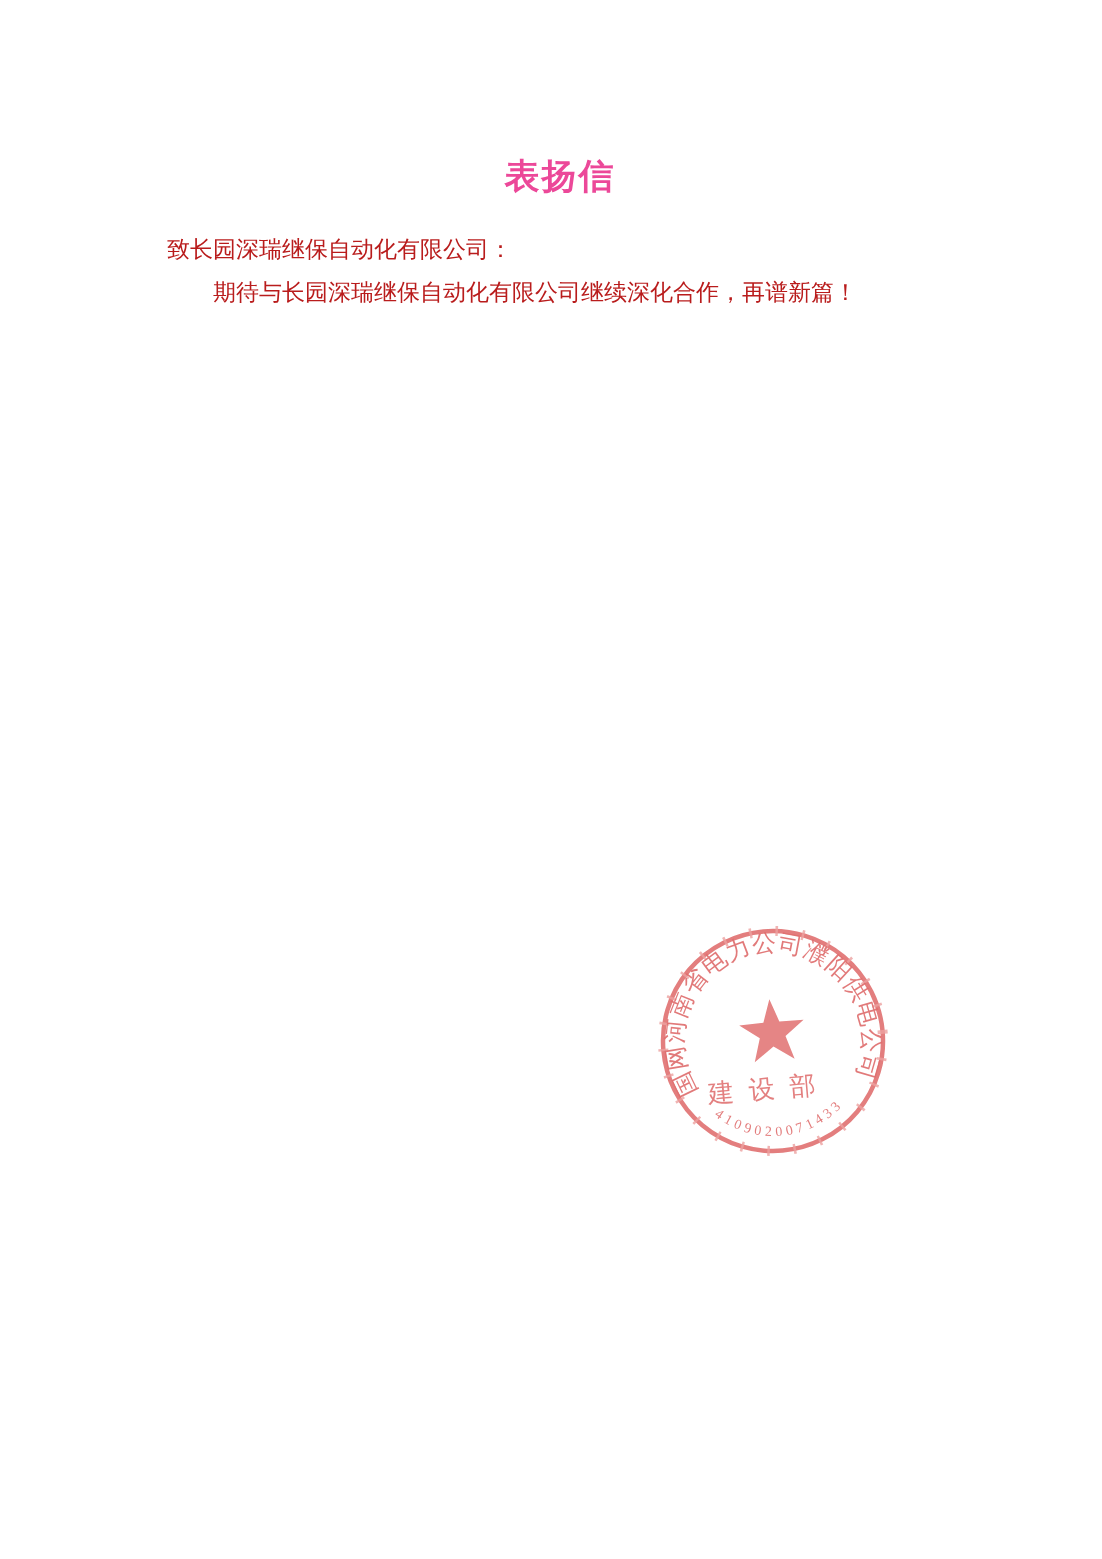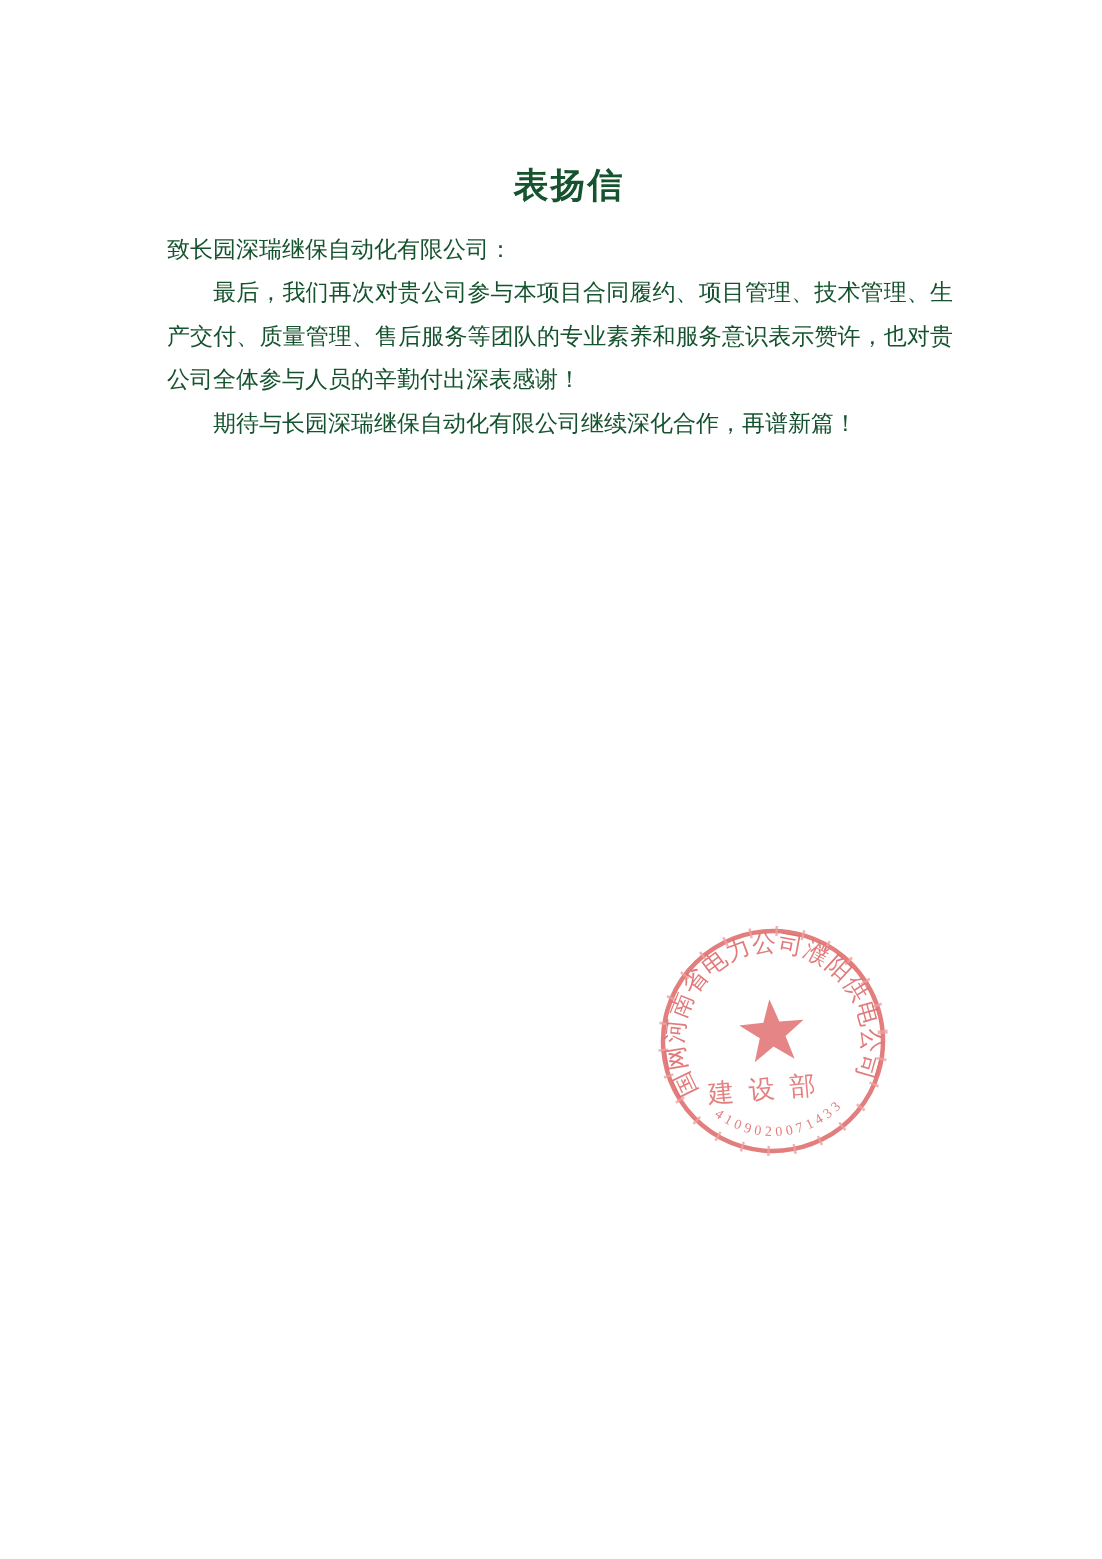--- a/index.html
+++ b/index.html
@@ -15,38 +15,38 @@
   .page {
     position: absolute;
     inset: 0;
     background: #ffffff;
   }
   .title {
     position: absolute;
     top: 153px;
     left: 167px;
     width: 786px;
-    margin: 9px;
+    margin: 0;
     text-align: center;
     font-family: "Liberation Sans", "DejaVu Sans", sans-serif;
     font-weight: 600;
     font-size: 35px;
     letter-spacing: 2px;
-    color: #14532d;
+    color: #ec4899;
   }
   .body-text {
     position: absolute;
     top: 228px;
     left: 167px;
     width: 786px;
     font-size: 23px;
     line-height: 43.4px;
     text-align: justify;
     text-justify: inter-ideograph;
-    color: #14532d;
+    color: #b91c1c;
   }
   .body-text p { margin: 0; }
   .body-text p.para { text-indent: 2em; }
   .sig-block {
     position: absolute;
     top: 1006px;
     left: 590px;
     width: 350px;
     text-align: center;
     font-size: 23px;
@@ -73,21 +73,20 @@
 </style>
 </head>
 <body>
 
 <div class="page">
 
   <h1 class="title">表扬信</h1>
 
   <div class="body-text">
     <p class="salutation">致长园深瑞继保自动化有限公司：</p>
-    <p class="para">最后，我们再次对贵公司参与本项目合同履约、项目管理、技术管理、生产交付、质量管理、售后服务等团队的专业素养和服务意识表示赞许，也对贵公司全体参与人员的辛勤付出深表感谢！</p>
     <p class="para">期待与长园深瑞继保自动化有限公司继续深化合作，再谱新篇！</p>
   </div>
 
 
   <svg class="seal" viewBox="0 0 240 240" xmlns="http://www.w3.org/2000/svg">
 
     <circle cx="120" cy="120" r="110" fill="none" stroke-width="4.5" opacity="0.9" stroke="#da5555"></circle>
 
     <circle cx="120" cy="120" r="110" fill="none" stroke-width="10" stroke-dasharray="2.5 24" opacity="0.8" stroke="#e9908f"></circle>
 

